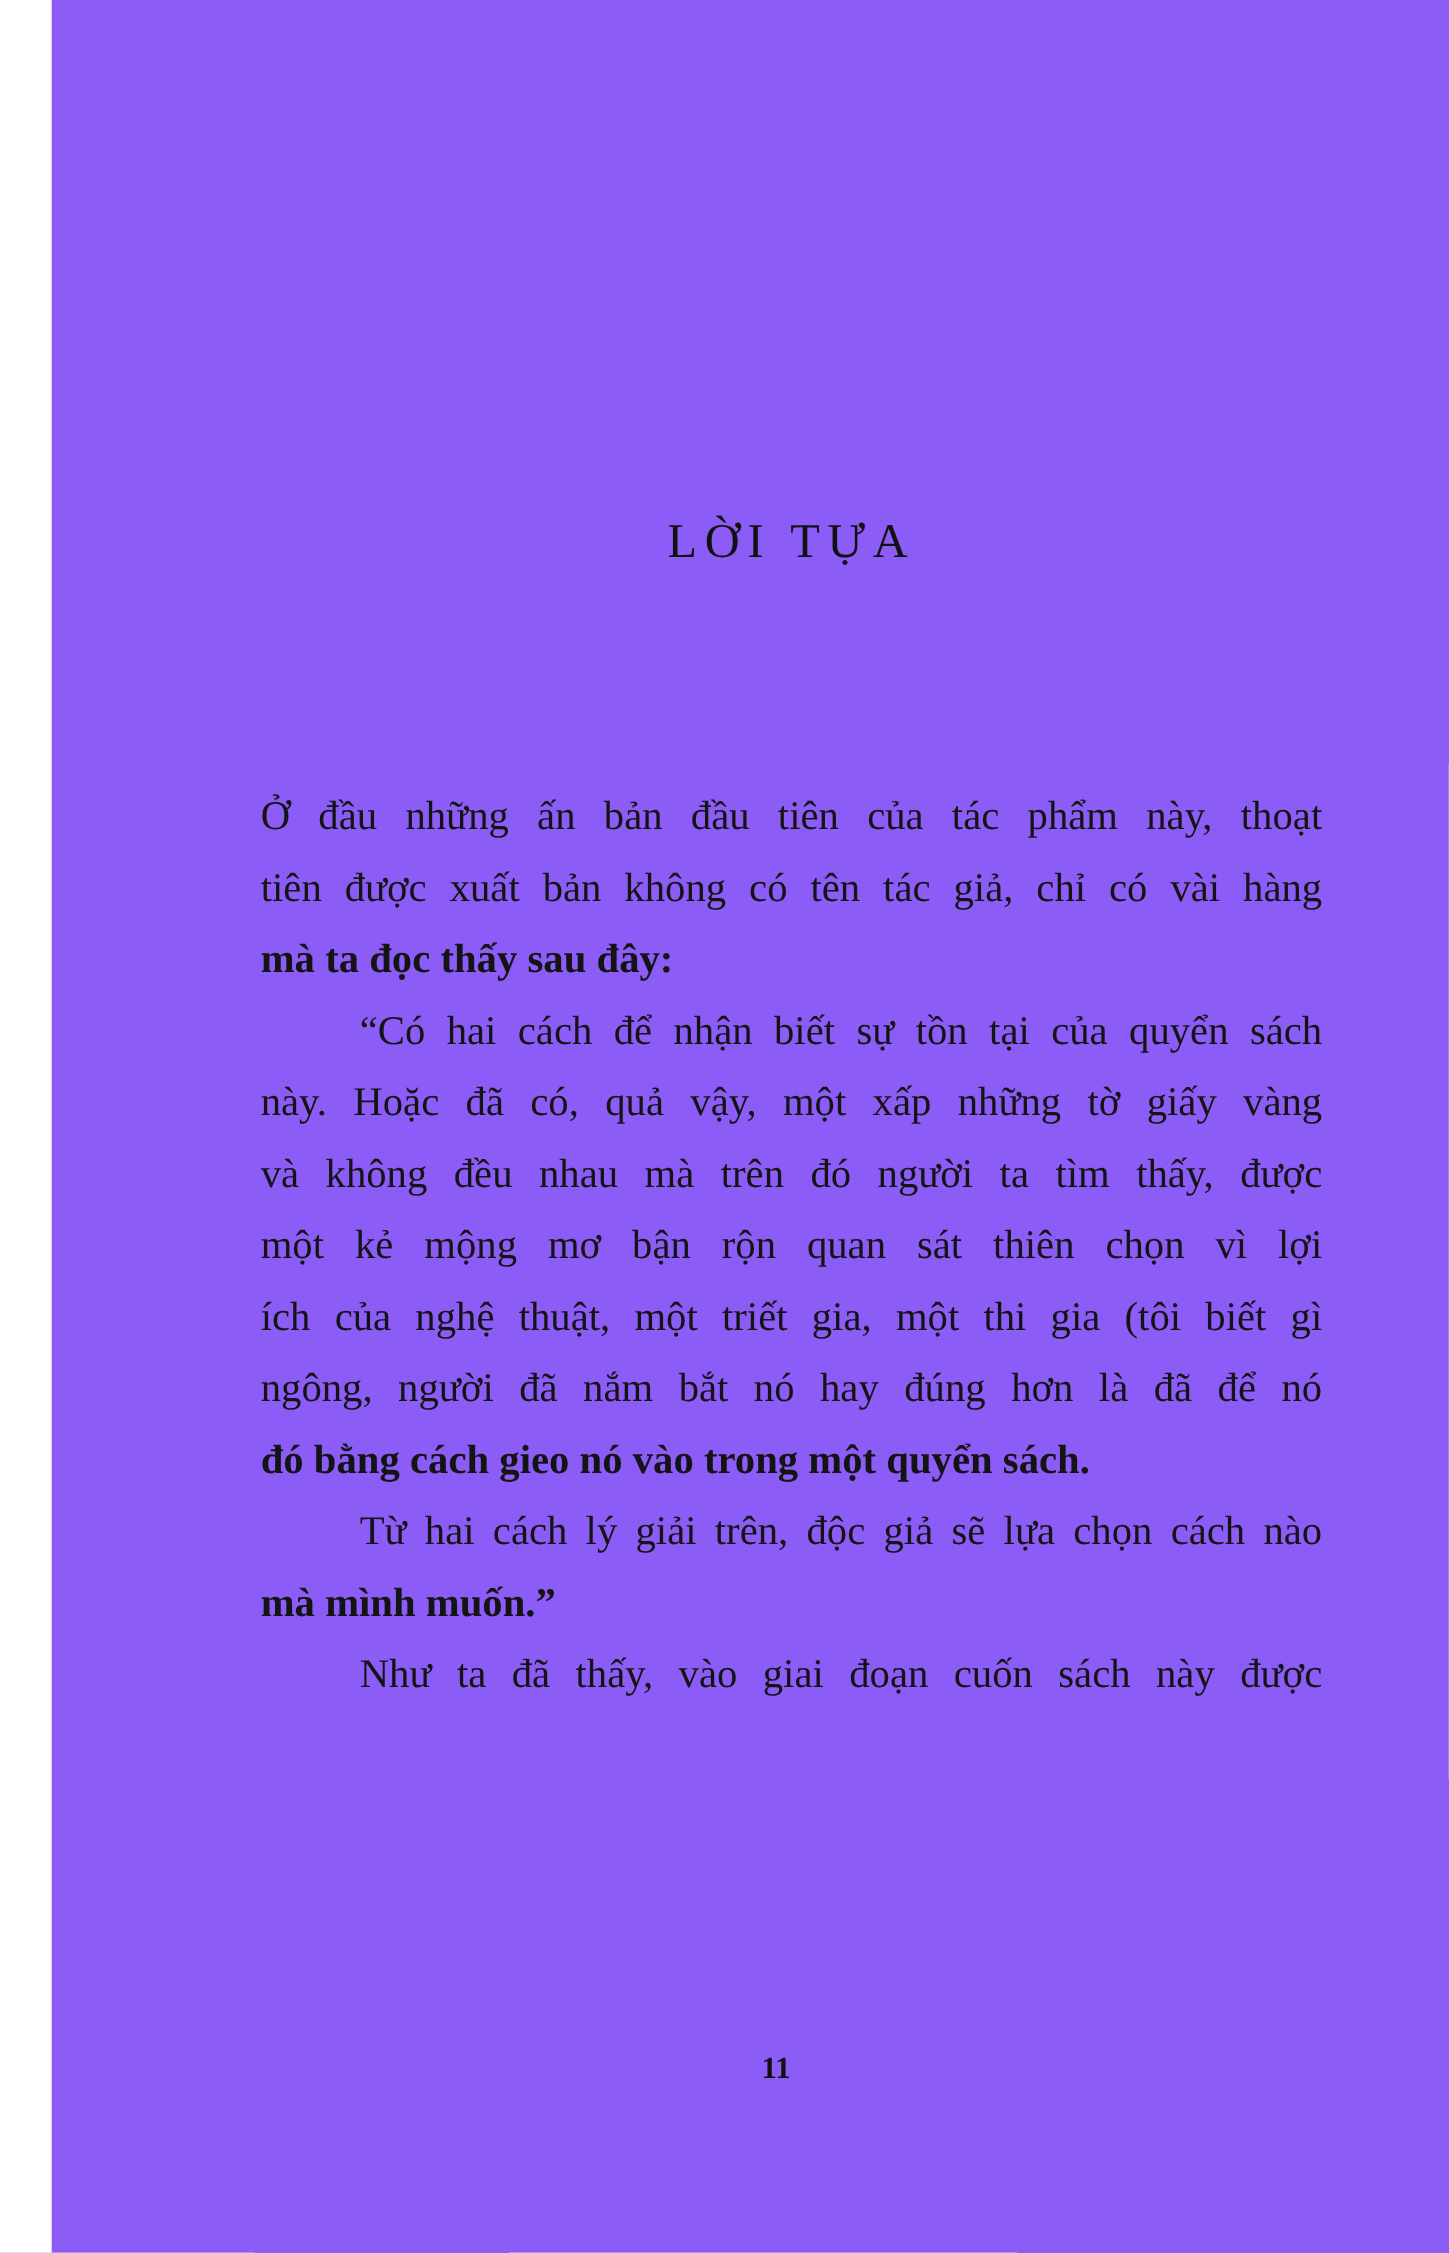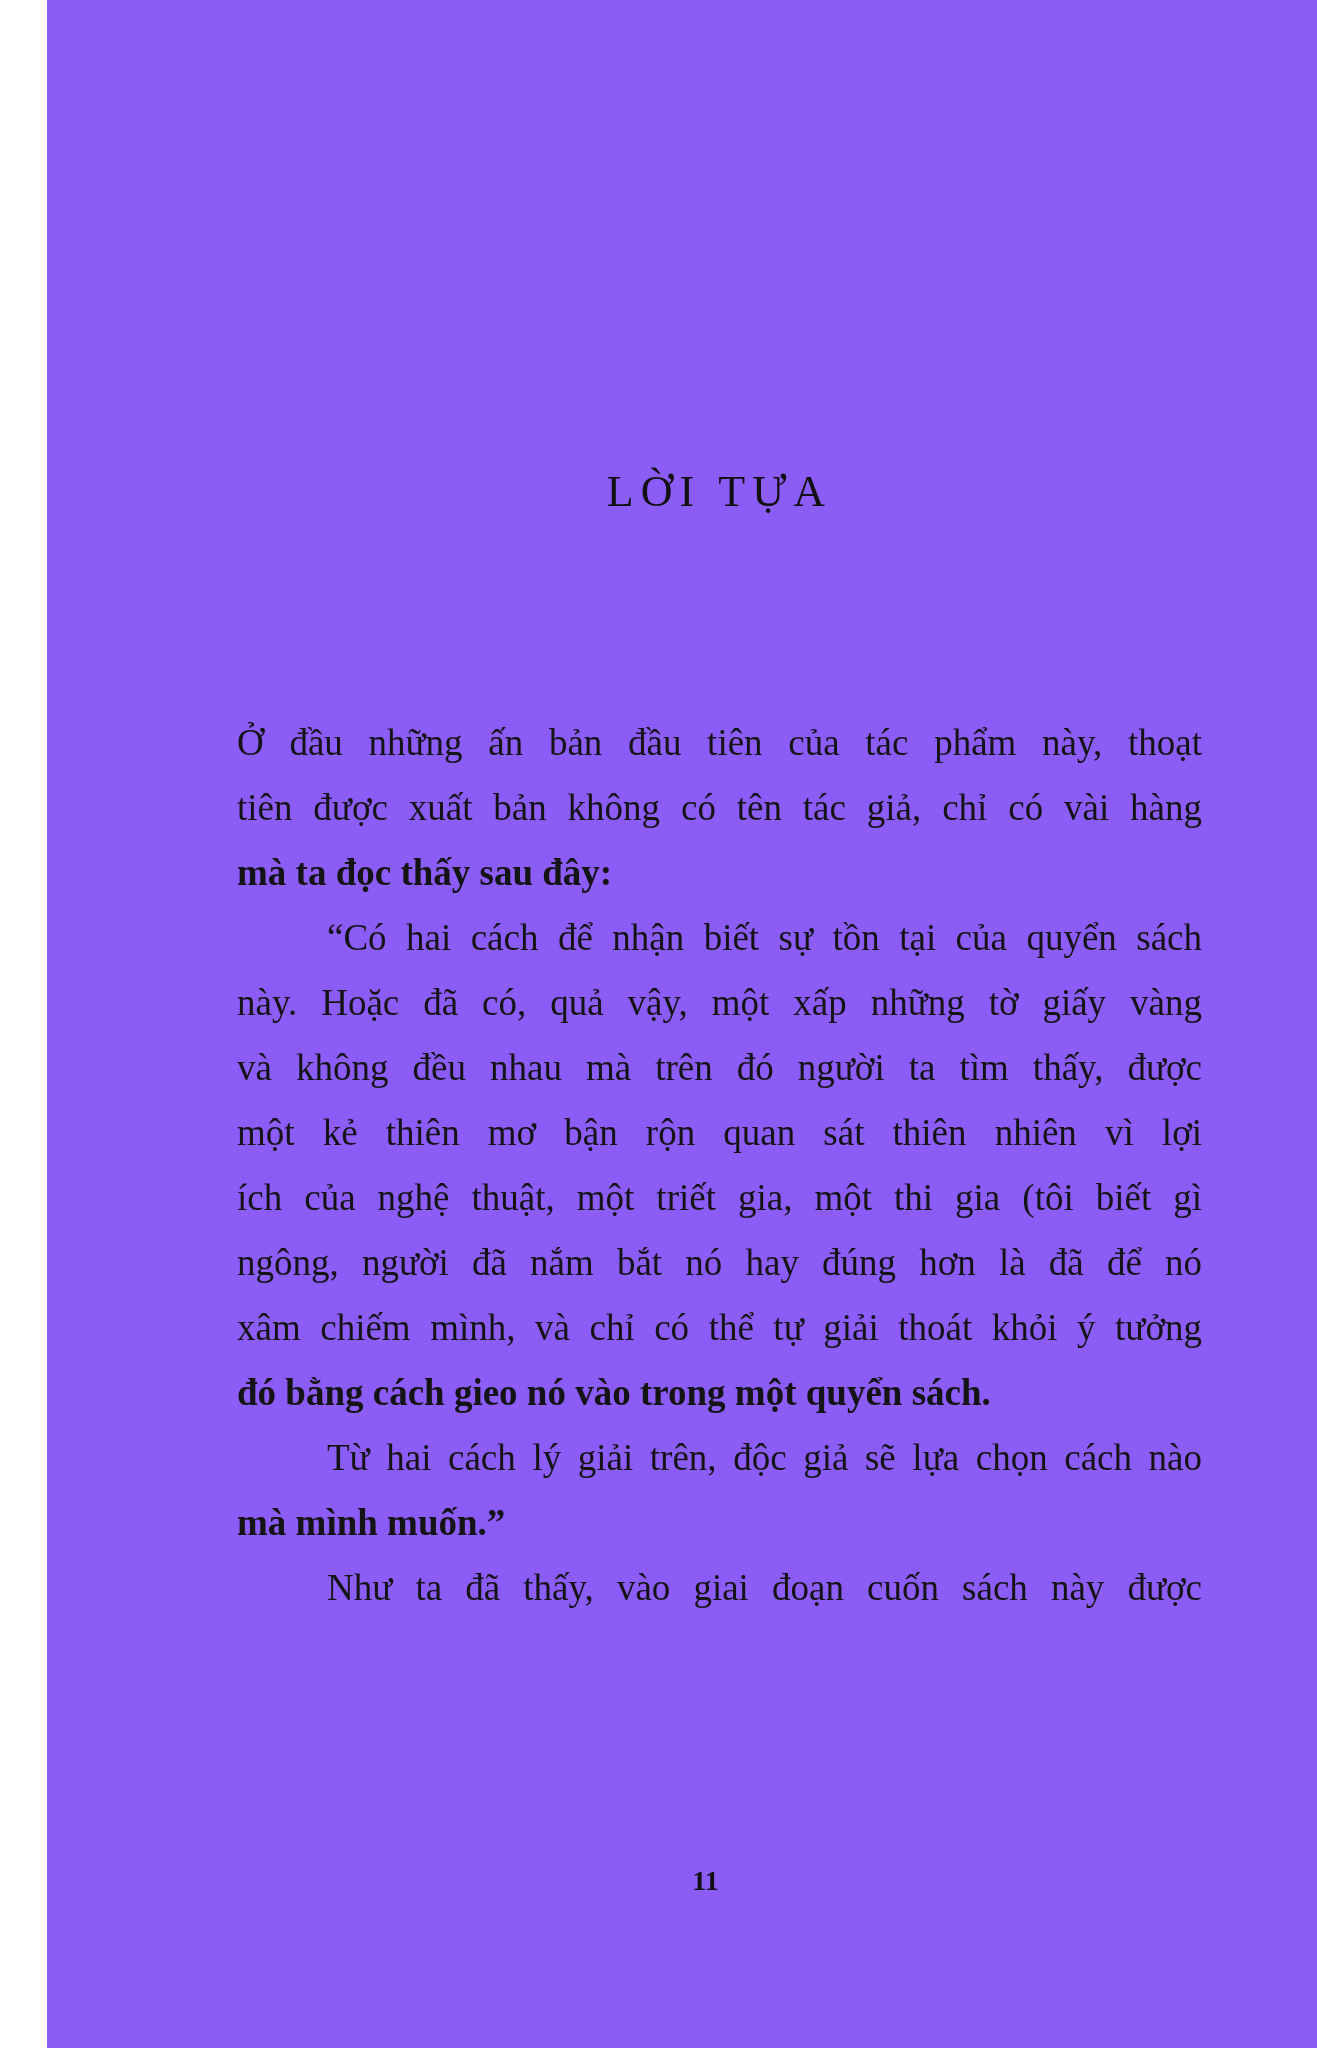--- a/index.html
+++ b/index.html
@@ -87,24 +87,23 @@
     <div>
       <span class="line">Ở đầu những ấn bản đầu tiên của tác phẩm này, thoạt</span>
       <span class="line">tiên được xuất bản không có tên tác giả, chỉ có vài hàng</span>
       <span class="line last">mà ta đọc thấy sau đây:</span>
     </div>
 
     <div>
       <span class="line indent">“Có hai cách để nhận biết sự tồn tại của quyển sách</span>
       <span class="line">này. Hoặc đã có, quả vậy, một xấp những tờ giấy vàng</span>
       <span class="line">và không đều nhau mà trên đó người ta tìm thấy, được</span>
-      <span class="line">một kẻ thiên mơ bận rộn quan sát thiên nhiên vì lợi</span>
+      <span class="line">một kẻ mộng mơ bận rộn quan sát thiên chọn vì lợi</span>
       <span class="line">ích của nghệ thuật, một triết gia, một thi gia (tôi biết gì</span>
       <span class="line">ngông, người đã nắm bắt nó hay đúng hơn là đã để nó</span>
-      <span class="line">xâm chiếm mình, và chỉ có thể tự giải thoát khỏi ý tưởng</span>
       <span class="line last">đó bằng cách gieo nó vào trong một quyển sách.</span>
     </div>
 
     <div>
       <span class="line indent">Từ hai cách lý giải trên, độc giả sẽ lựa chọn cách nào</span>
       <span class="line last">mà mình muốn.”</span>
     </div>
 
     <div>
       <span class="line indent">Như ta đã thấy, vào giai đoạn cuốn sách này được</span>

